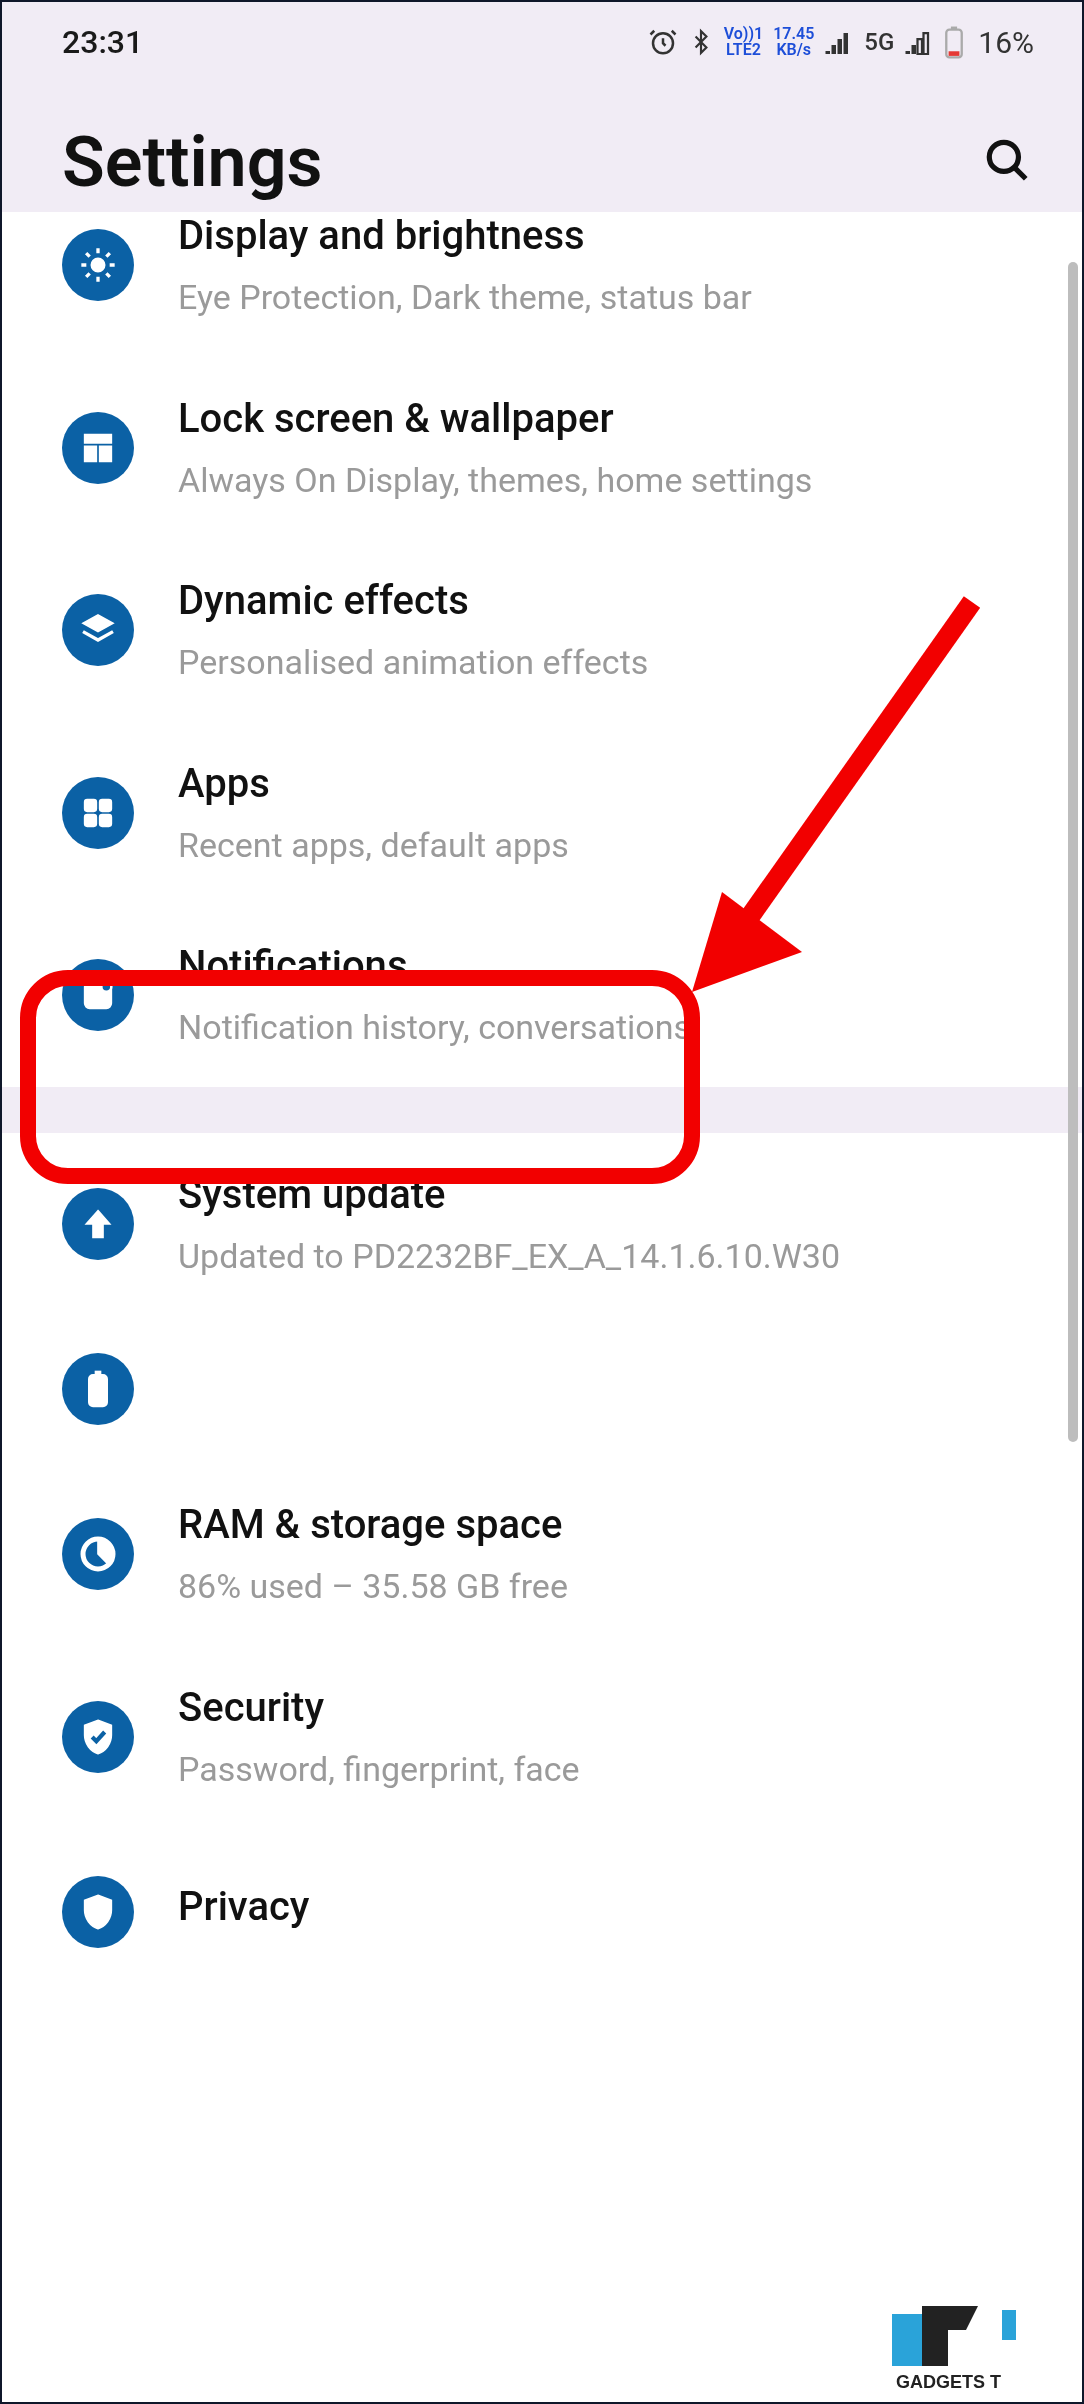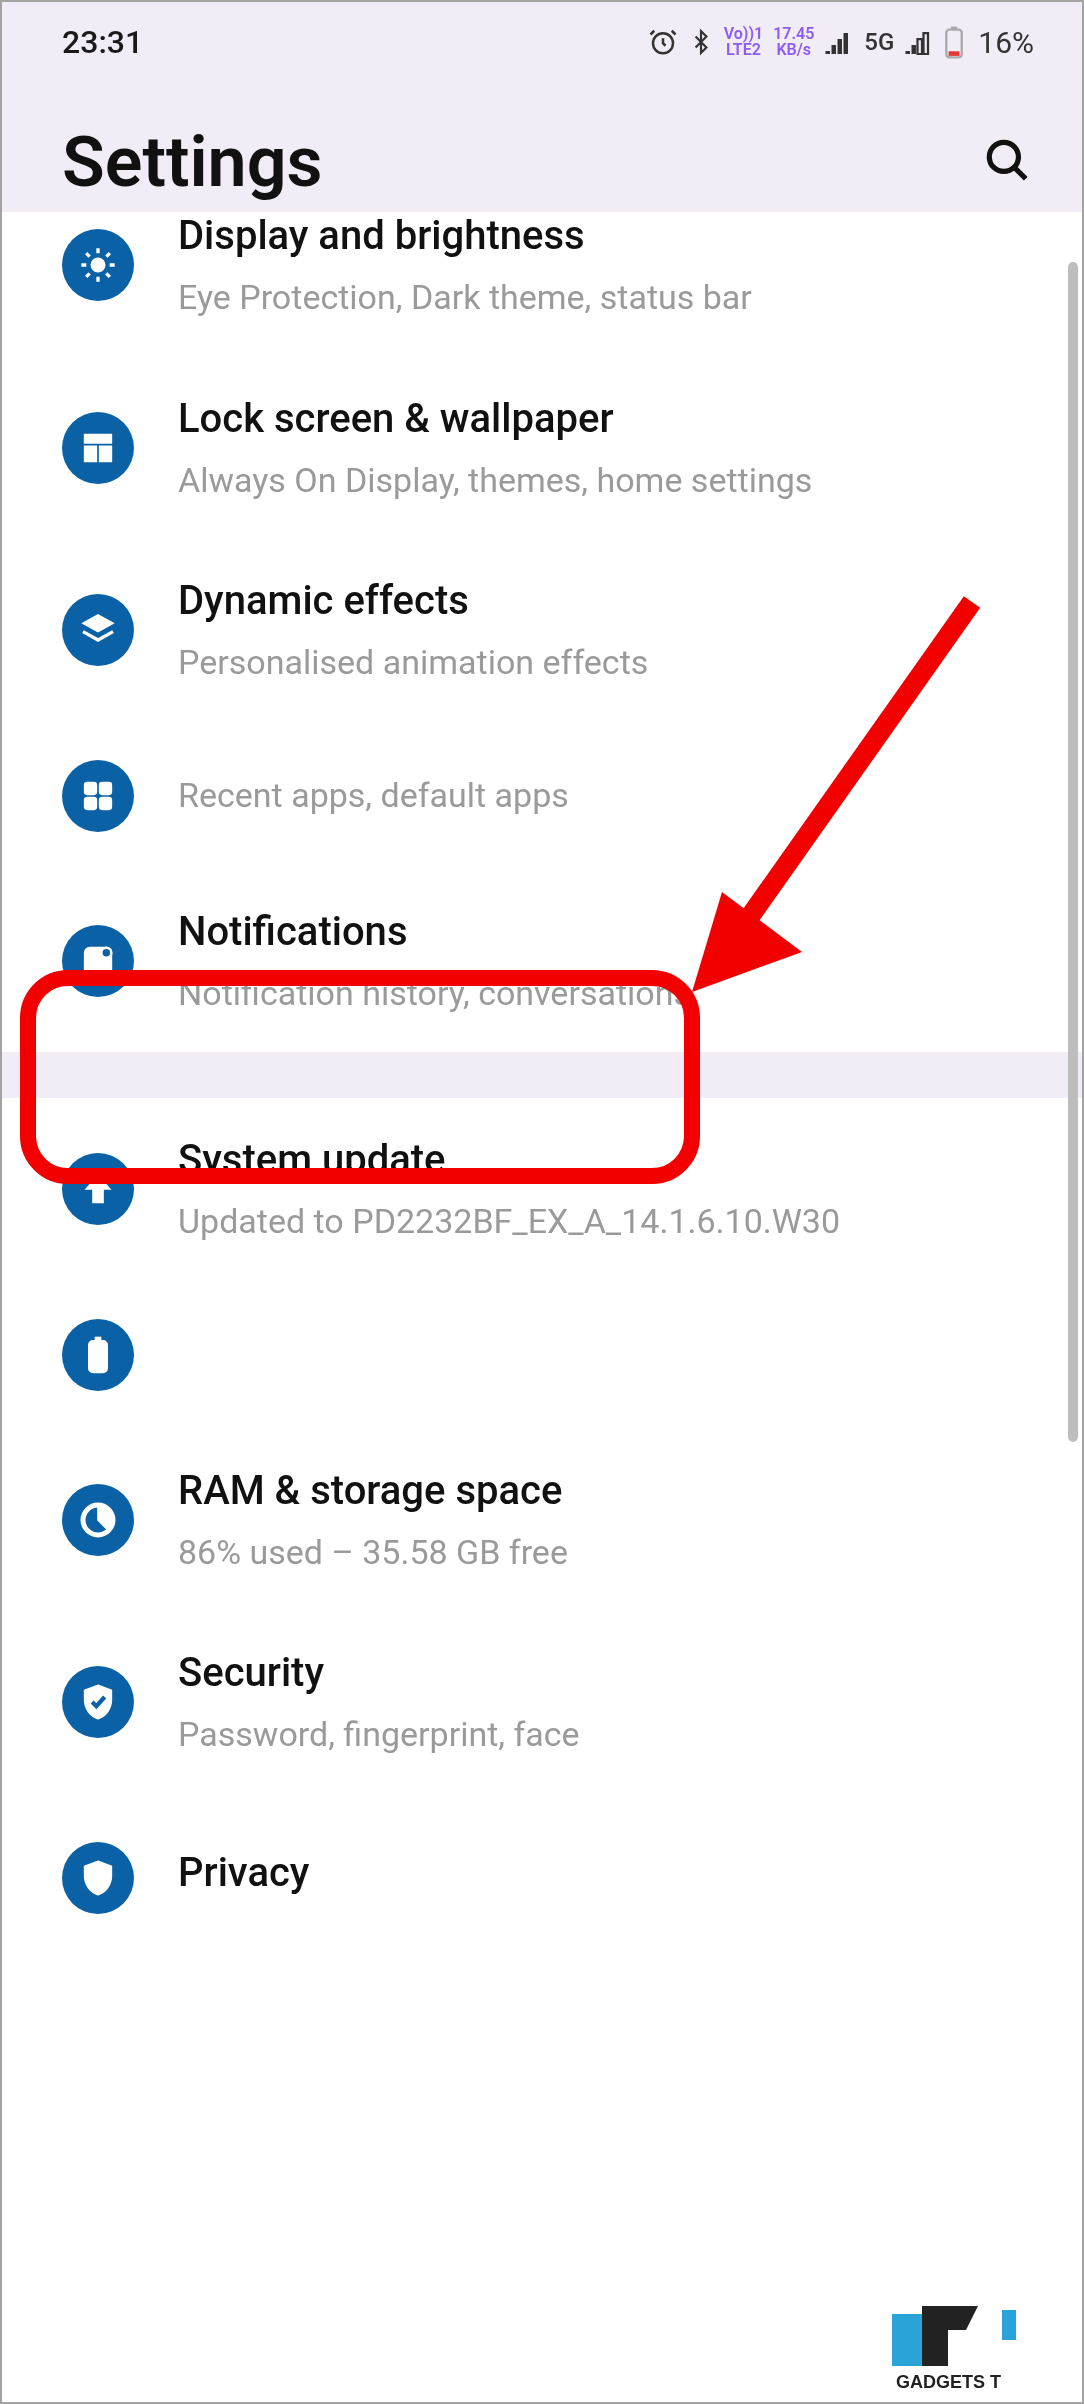--- a/index.html
+++ b/index.html
@@ -1,23 +1,23 @@
 <!DOCTYPE html>
 <html><head>
 <meta charset="utf-8">
 <style>
   * { box-sizing: border-box; margin: 0; padding: 0; }
   html, body { width: 1084px; height: 2404px; font-family: -apple-system, Roboto, "Segoe UI", sans-serif; background:#fff; overflow:hidden; }
-  .frame { width:1084px; height:2404px; border:2px solid #a3a3a3; position:relative; background:#fff; }
+  .frame { width:1084px; height:2404px; border:2px solid #0f172a; position:relative; background:#fff; }
   
   .statusbar { height:80px; background:#f1ecf5; display:flex; align-items:center; justify-content:space-between; padding:0 48px 0 60px; }
   .status-left { font-size:32px; font-weight:500; color:#1a1a1a; }
   .status-right { display:flex; align-items:center; gap:10px; font-size:26px; color:#333; }
   .status-right svg { display:block; }
-  .status-right .stack { display:flex; flex-direction:column; align-items:center; line-height:1; font-size:16px; font-weight:600; color:#8b5cf6; }
+  .status-right .stack { display:flex; flex-direction:column; align-items:center; line-height:1; font-size:16px; font-weight:600; color:#1d4ed8; }
   .status-right .stack.small { font-size:16px; }
   .pct { font-size:30px; color:#333; margin-left:4px;}
   
   .header { height:160px; background:#f1ecf5; display:flex; align-items:center; justify-content:space-between; padding:0 50px 0 60px; }
   .header h1 { font-size:70px; font-weight:600; color:#111; }
   .header .search svg { width:50px; height:50px; }
   
   .list { background:#fff; position:relative; }
   .section-gap { height:46px; background:#f1ecf5; }
   .row { display:flex; align-items:center; padding:38px 50px 38px 60px; gap:44px; background:#fff; }
@@ -143,20 +143,21 @@
     <div class="row" style="position:relative;">
       <div class="iconwrap">
         <svg viewBox="0 0 24 24" fill="#fff">
             <rect x="4" y="4" width="7" height="7" rx="1.5"></rect>
             <rect x="13" y="4" width="7" height="7" rx="1.5"></rect>
             <rect x="4" y="13" width="7" height="7" rx="1.5"></rect>
             <rect x="13" y="13" width="7" height="7" rx="1.5"></rect>
           </svg>
       </div>
       <div class="labels">
+        <div class="title">Apps</div>
         <div class="subtitle">Recent apps, default apps</div>
       </div>
     </div>
 
     <div class="row">
       <div class="iconwrap">
         <svg viewBox="0 0 24 24" fill="#fff">
             <rect x="4" y="4" width="16" height="16" rx="3"></rect>
             <circle cx="17" cy="7" r="3" fill="#0b61a5" stroke="#fff" stroke-width="1.5"></circle>
           </svg>

